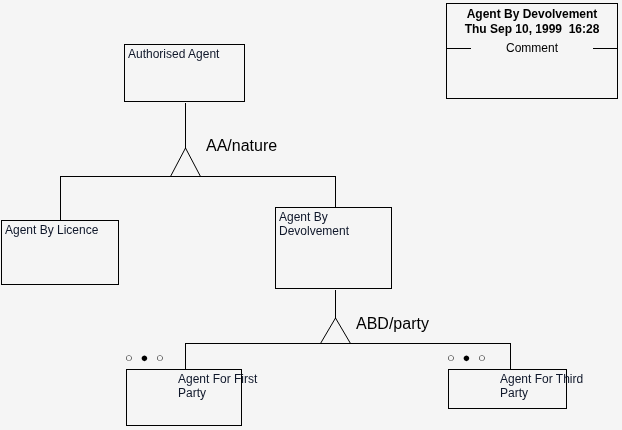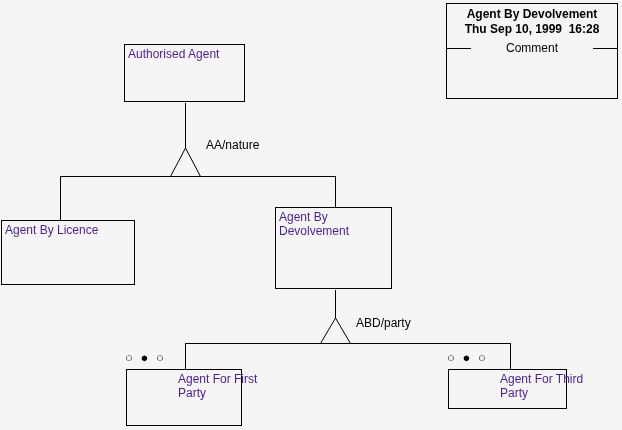--- a/index.html
+++ b/index.html
@@ -16,29 +16,29 @@
     left: 0; top: 0;
     width: 622px; height: 430px;
   }
   .node {
     position: absolute;
     border: 1px solid #000;
     box-sizing: border-box;
     background: #f5f5f5;
     font-size: 12px;
     line-height: 14px;
-    color: #4c1d95;
+    color: #0f172a;
     padding: 2px 0 0 3px;
   }
   .node .lbl { display: block; }
   .wrap-78 .lbl { width: 78px; }
   .wrap-90 .lbl { width: 90px; margin-left: 48px; }
   .edge-label {
     position: absolute;
-    font-size: 12px;
+    font-size: 16px;
     line-height: 13px;
     color: #000;
     white-space: nowrap;
   }
   .markers {
     position: absolute;
     font-size: 13px;
     line-height: 13px;
     letter-spacing: 2px;
     color: #000;
@@ -97,21 +97,21 @@
     <polygon points="335.5,318 320.5,343.5 350.5,343.5" shape-rendering="auto"></polygon>
     <line x1="185.5" y1="343.5" x2="510.5" y2="343.5"></line>
     <line x1="185.5" y1="343" x2="185.5" y2="369"></line>
     <line x1="510.5" y1="343" x2="510.5" y2="369"></line>
   </svg>
 
   <div class="node" style="left:124px; top:44px; width:121px; height:58px;">
     <span class="lbl">Authorised Agent</span>
   </div>
 
-  <div class="node" style="left:1px; top:220px; width:134px; height:65px;">
+  <div class="node" style="left:1px; top:220px; width:118px; height:65px;">
     <span class="lbl">Agent By Licence</span>
   </div>
 
   <div class="node wrap-78" style="left:275px; top:207px; width:117px; height:82px;">
     <span class="lbl">Agent By Devolvement</span>
   </div>
 
   <span class="markers" style="left:125px; top:351px;">○ ● ○</span>
   <div class="node wrap-90" style="left:126px; top:369px; width:116px; height:57px;">
     <span class="lbl">Agent For First Party</span>

